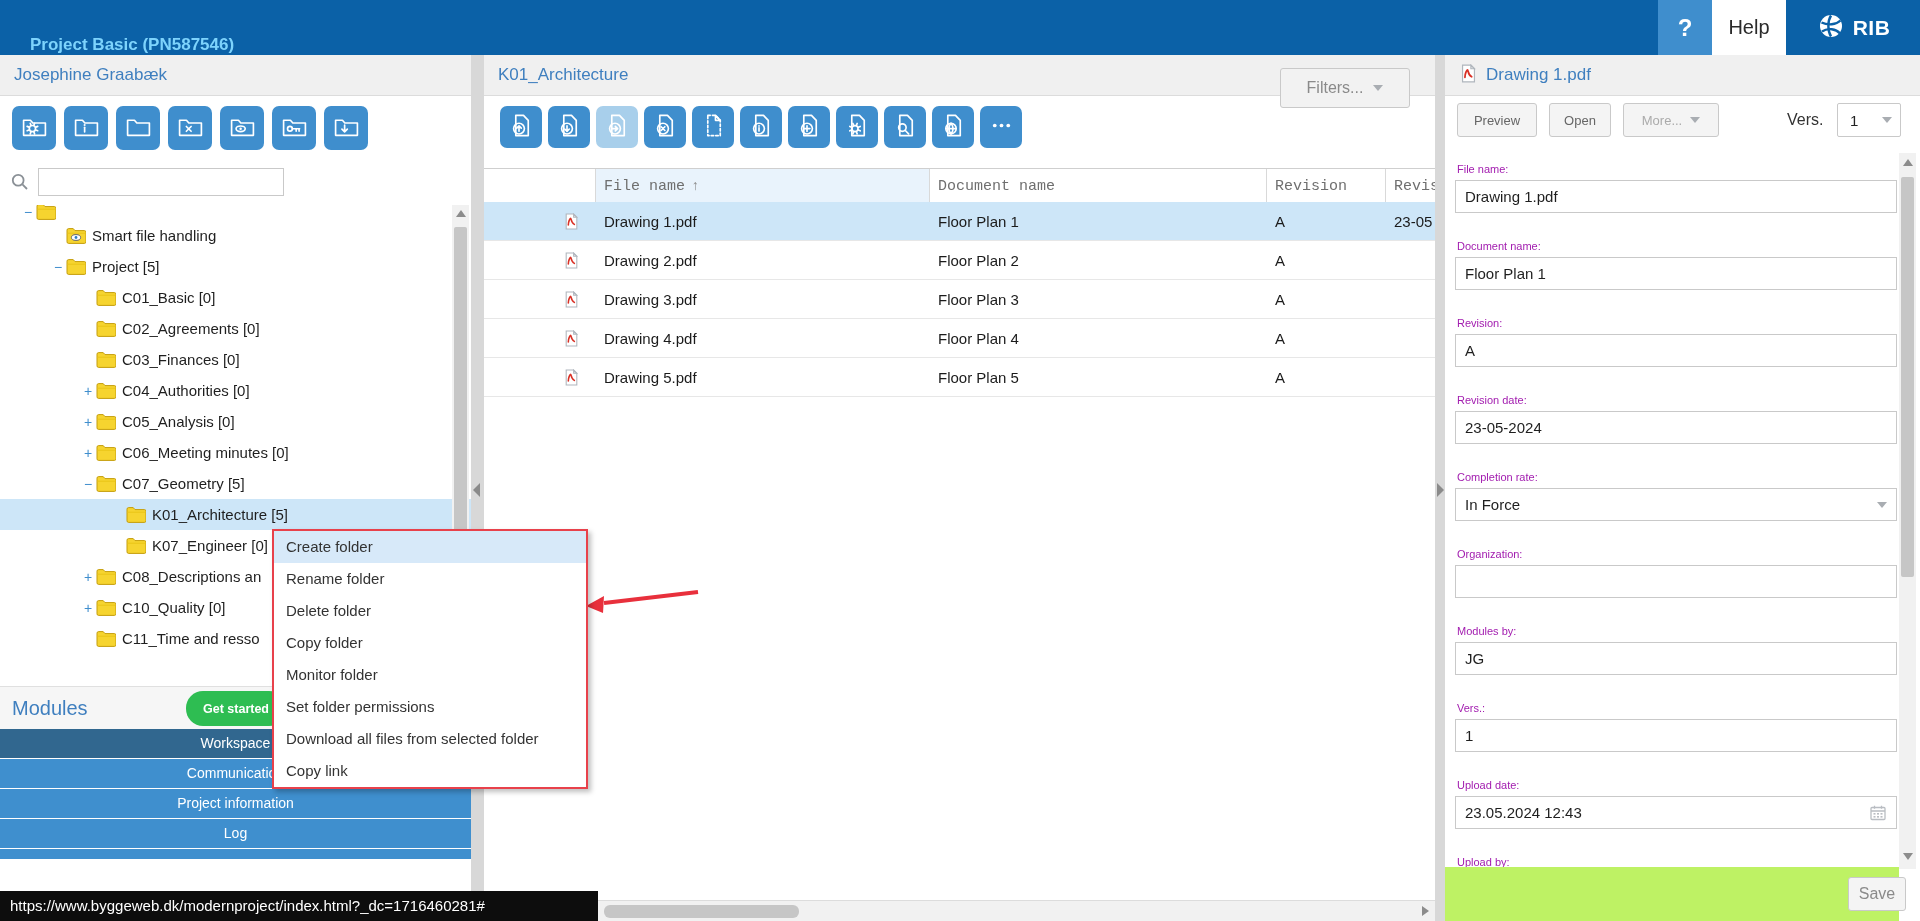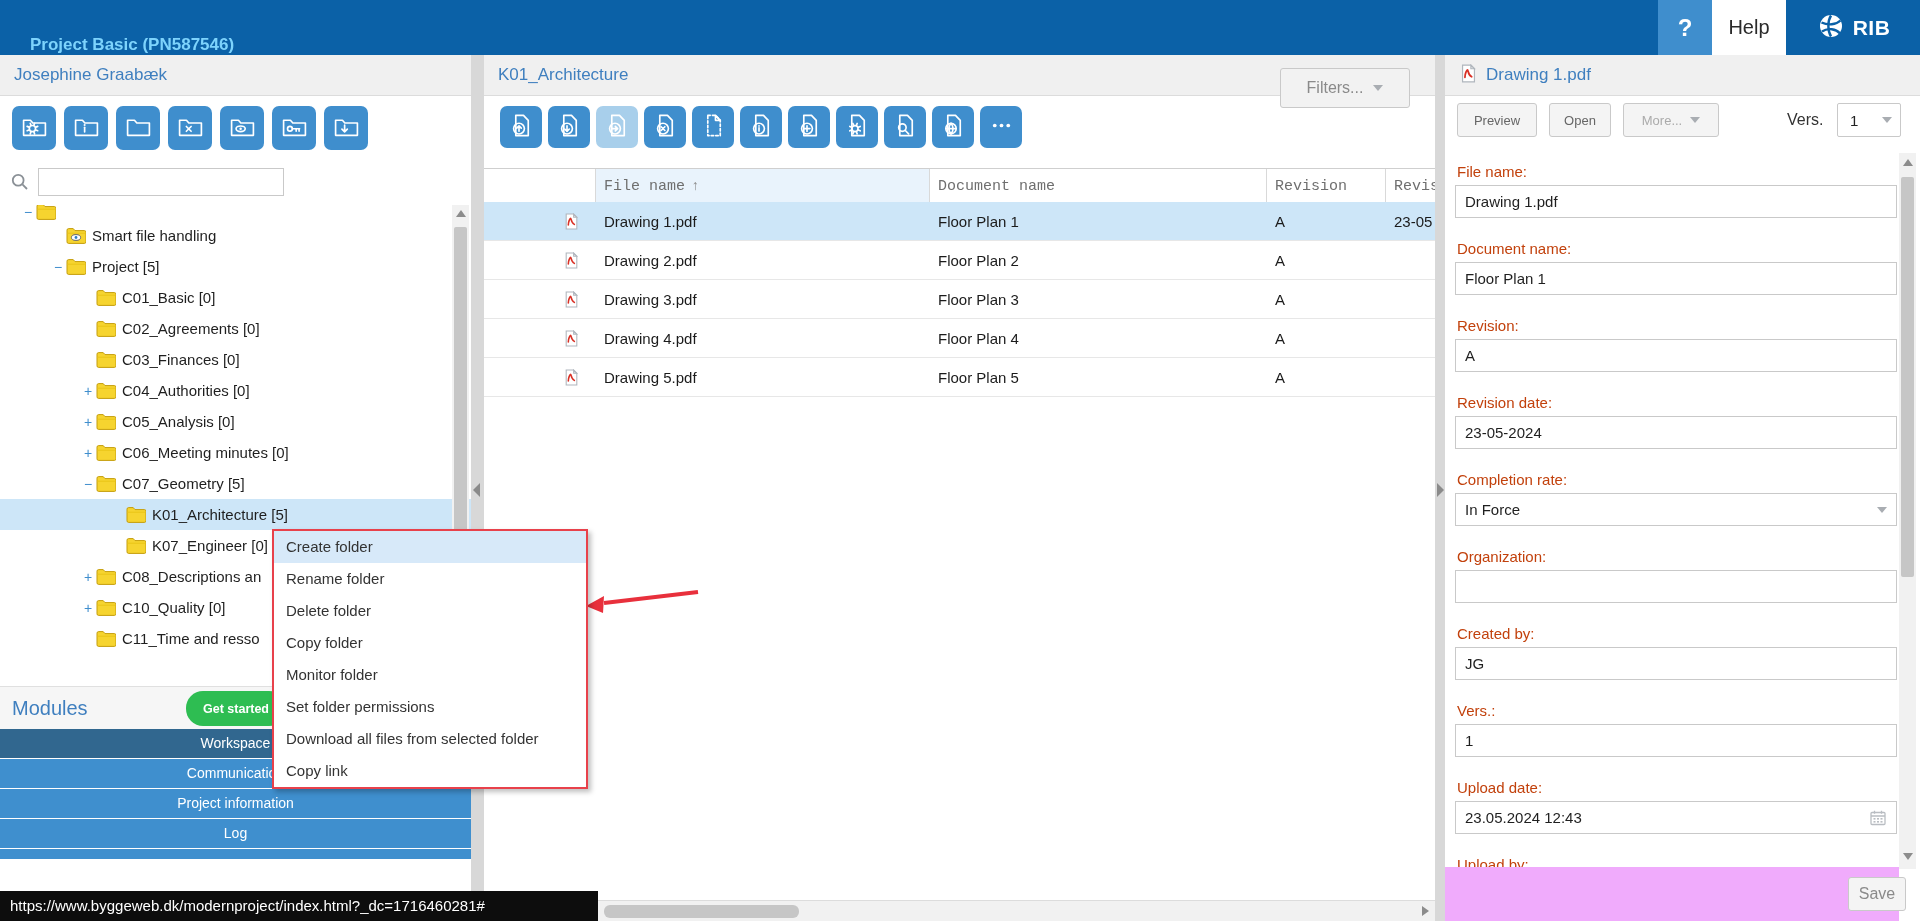--- a/index.html
+++ b/index.html
@@ -80,23 +80,23 @@
 
   
   .act-btn{position:absolute;top:48px;height:34px;background:#f4f4f4;border:1px solid #c9c9c9;border-radius:3px;color:#666;font-size:13px;display:flex;align-items:center;justify-content:center;gap:8px;cursor:pointer;}
   #btn-preview{left:12px;width:80px;}
   #btn-open{left:104px;width:62px;}
   #btn-more{left:178px;width:96px;color:#ababab;}
   #vers-label{left:342px;top:48px;height:34px;line-height:34px;color:#333;font-size:16px;}
   #vers-select{left:392px;top:48px;width:64px;height:34px;background:#fff;border:1px solid #c9c9c9;border-radius:2px;display:flex;align-items:center;justify-content:space-between;padding:0 8px 0 12px;font-size:15px;color:#222;cursor:pointer;box-sizing:border-box;}
   #fields{left:10px;top:98px;width:442px;}
   .field{height:67px;}
-  .f-label{font-size:15px;color:#c2410c;margin:10px 0 5px 2px;}
+  .f-label{font-size:11px;color:#a21caf;margin:10px 0 5px 2px;}
   .f-input{height:31px;border:1px solid #c9c9c9;font-size:15px;color:#1f1f1f;line-height:31px;padding:0 9px;background:#fff;display:flex;align-items:center;justify-content:space-between;}
-  #rp-footer{left:0;top:812px;width:454px;height:54px;background:#f0abfc;}
+  #rp-footer{left:0;top:812px;width:454px;height:54px;background:#bef264;}
   #save-btn{left:403px;top:10px;width:56px;height:32px;background:#f4f4f4;border:1px solid #c9c9c9;border-radius:3px;color:#8a8a8a;font-size:16px;display:flex;align-items:center;justify-content:center;cursor:pointer;}
   #rp-scrollbar{left:454px;top:98px;width:17px;height:716px;}
 
   
   #context-menu{left:272px;top:529px;width:312px;background:#fff;border:2px solid var(--menu-border);box-shadow:3px 3px 5px rgba(0,0,0,.25);z-index:50;}
   #context-menu .mi{height:32px;line-height:32px;padding-left:12px;font-size:15px;color:#333;cursor:pointer;white-space:nowrap;overflow:hidden;}
   #context-menu .mi.hl{background:#d7e9f9;}
   #annotation{left:694px;top:547px;width:188px;height:86px;background:#fff;border:2px solid #1a1a1a;box-shadow:3px 3px 0 #8f8f8f;box-sizing:border-box;display:flex;align-items:center;justify-content:center;text-align:center;font-size:13px;color:#000;padding:6px 14px;z-index:40;}
   #arrow-svg{left:0;top:0;width:1920px;height:921px;pointer-events:none;z-index:45;}
   #statusbar{left:0;top:891px;width:598px;height:30px;background:#0d0d0d;color:#fff;font-size:15px;line-height:30px;padding-left:10px;box-sizing:border-box;z-index:60;white-space:nowrap;}
@@ -604,21 +604,21 @@
             <span class="chev"></span>
           </div>
         </div>
         <div class="field">
           <div class="f-label">Organization:</div>
           <div class="f-input">
             <span></span>
           </div>
         </div>
         <div class="field">
-          <div class="f-label">Created by:</div>
+          <div class="f-label">Modules by:</div>
           <div class="f-input">
             <span>JG</span>
           </div>
         </div>
         <div class="field">
           <div class="f-label">Vers.:</div>
           <div class="f-input">
             <span>1</span>
           </div>
         </div>

